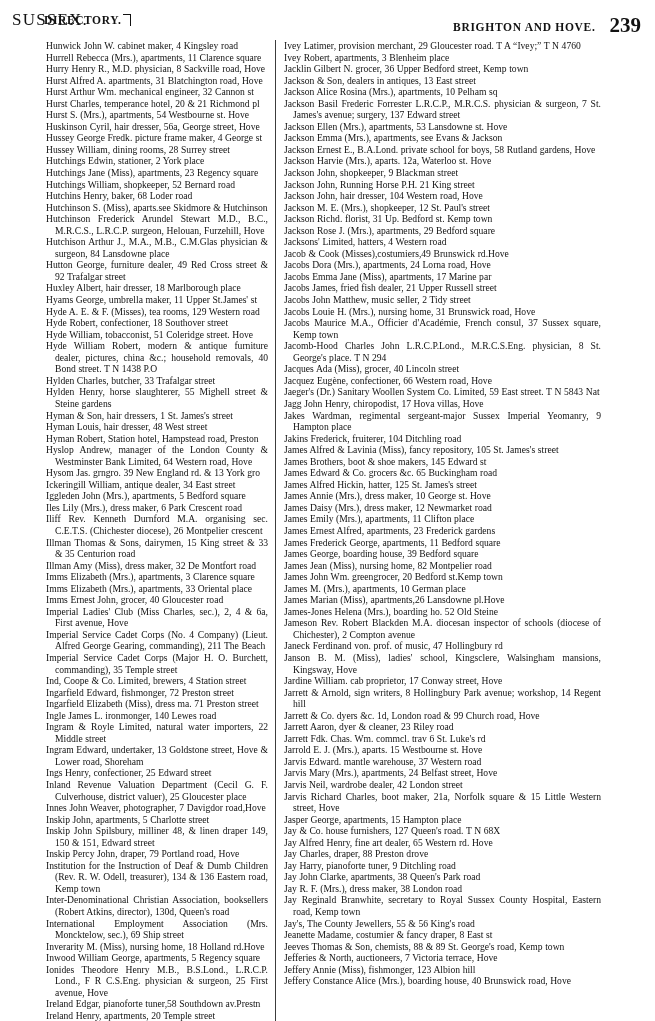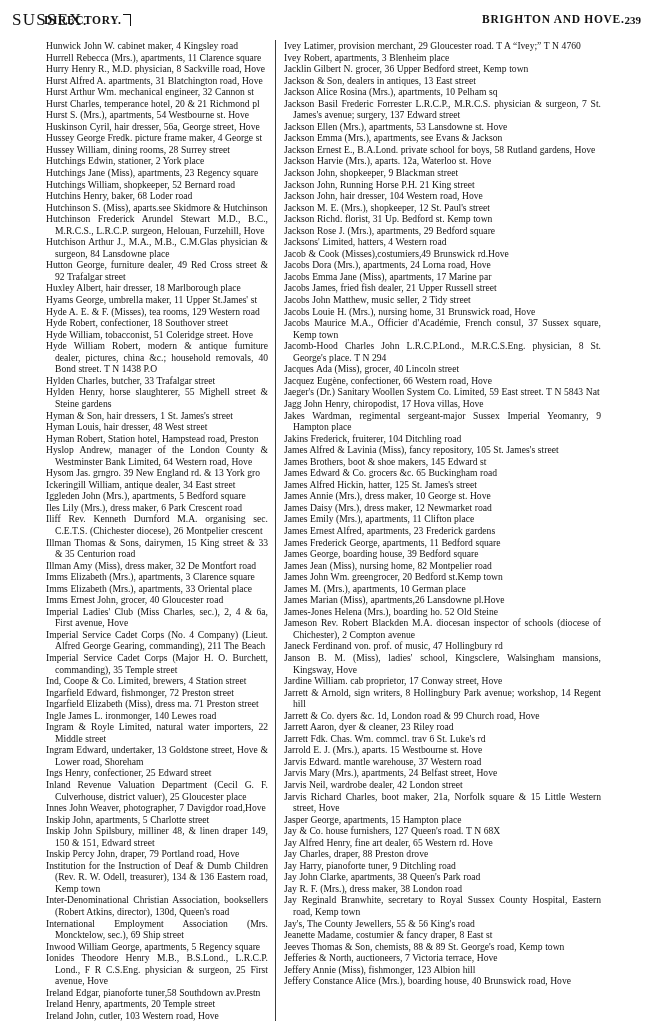--- a/index.html
+++ b/index.html
@@ -65,22 +65,23 @@
     position: absolute;
     right: 14px;
     top: 13px;
     font-size: 11.5px;
     letter-spacing: 0.7px;
     font-weight: bold;
     text-transform: uppercase;
     white-space: nowrap;
   }
   .rh-pageno {
-    font-size: 11px;
+    font-size: 21px;
     letter-spacing: 0;
+    margin-left: 14px;
     vertical-align: -1px;
   }
 
   
   .columns {
     position: absolute;
     top: 40px;
     left: 0;
     right: 0;
     bottom: 0;
@@ -180,20 +181,21 @@
         <p class="entry just">Ingram Edward, undertaker, 13 Goldstone street, Hove &amp; Lower road, Shoreham</p>
         <p class="entry">Ings Henry, confectioner, 25 Edward street</p>
         <p class="entry just">Inland Revenue Valuation Department (Cecil G. F. Culverhouse, district valuer), 25 Gloucester place</p>
         <p class="entry">Innes John Weaver, photographer, 7 Davigdor road,Hove</p>
         <p class="entry">Inskip John, apartments, 5 Charlotte street</p>
         <p class="entry just">Inskip John Spilsbury, milliner 48, &amp; linen draper 149, 150 &amp; 151, Edward street</p>
         <p class="entry">Inskip Percy John, draper, 79 Portland road, Hove</p>
         <p class="entry just">Institution for the Instruction of Deaf &amp; Dumb Children (Rev. R. W. Odell, treasurer), 134 &amp; 136 Eastern road, Kemp town</p>
         <p class="entry just">Inter-Denominational Christian Association, booksellers (Robert Atkins, director), 130d, Queen's road</p>
         <p class="entry just">International Employment Association (Mrs. Moncktelow, sec.), 69 Ship street</p>
+        <p class="entry">Inverarity M. (Miss), nursing home, 18 Holland rd.Hove</p>
         <p class="entry">Inwood William George, apartments, 5 Regency square</p>
         <p class="entry just">Ionides Theodore Henry M.B., B.S.Lond., L.R.C.P. Lond., F R C.S.Eng. physician &amp; surgeon, 25 First avenue, Hove</p>
         <p class="entry">Ireland Edgar, pianoforte tuner,58 Southdown av.Prestn</p>
         <p class="entry">Ireland Henry, apartments, 20 Temple street</p>
         <p class="entry">Ireland John, cutler, 103 Western road, Hove</p>
         <p class="entry">Irish Linen Co. linen warehousemen, 102 Western road. Hove</p>
         <p class="entry">Irwin H. (Miss), typist, 88a. Church road, Hove</p>
         <p class="entry">Isted Alice (Mrs.), news agent, 18 Goldstone street, Hove</p>
         <p class="entry">Isted James, apartments, 4 Hove street, Hove</p>
       </div>

